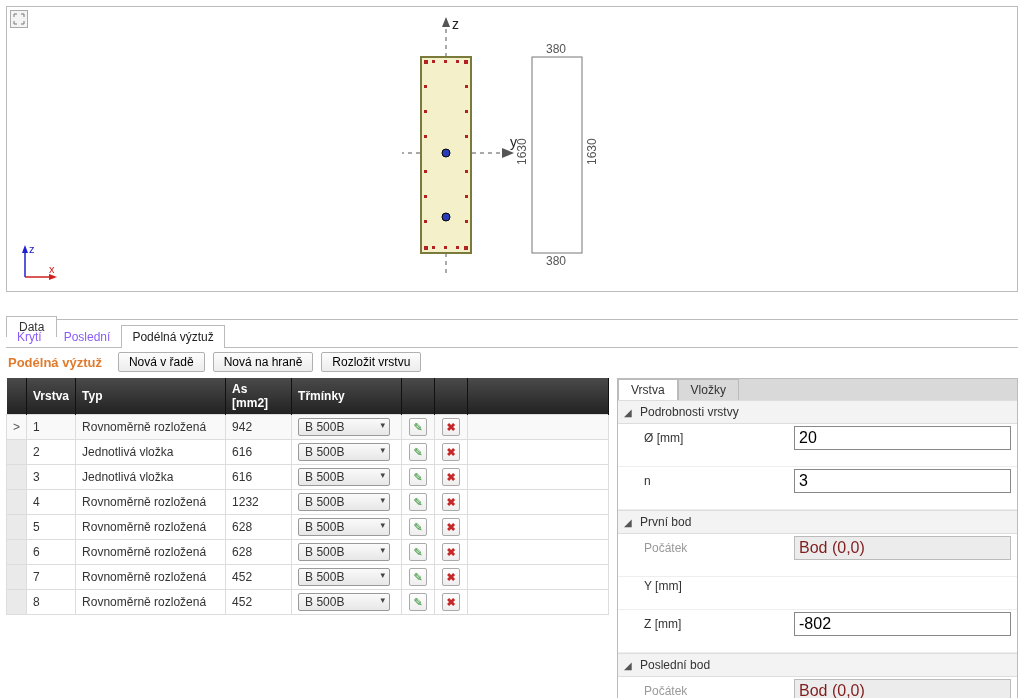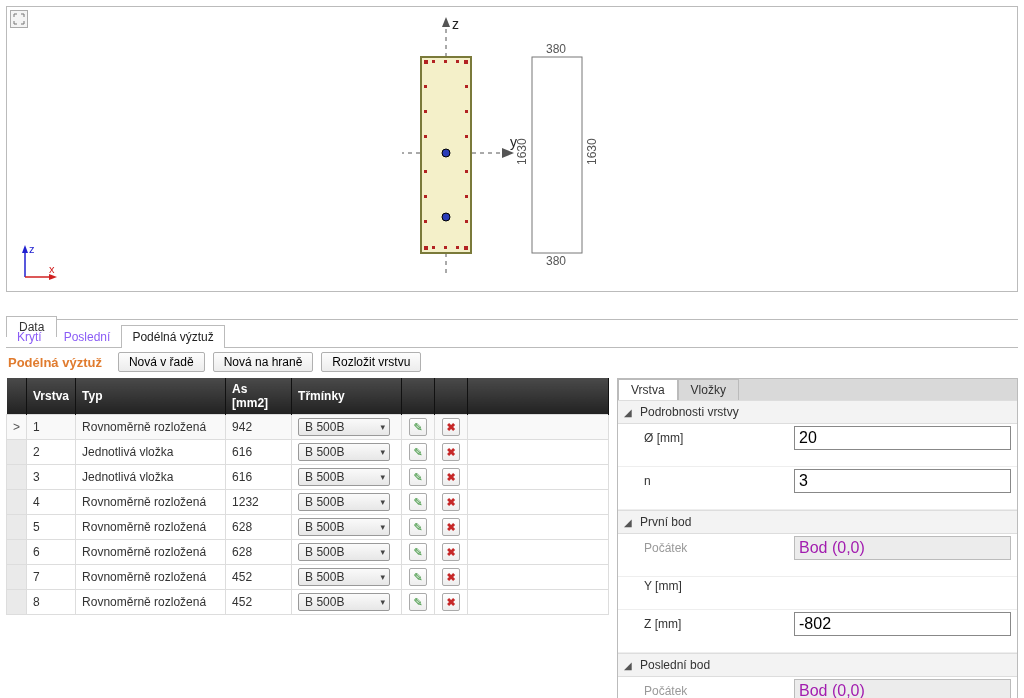--- a/index.html
+++ b/index.html
@@ -131,21 +131,21 @@
     background: #f9f9f9;
   }
   .row-indicator {
     width: 18px;
     text-align: center;
     background: #eaeaea;
     color: #555;
   }
   .dd {
     display: inline-flex;
-    align-items: center;
+    align-items: flex-start;
     justify-content: space-between;
     border: 1px solid #999;
     background: linear-gradient(#fafafa, #e7e7e7);
     padding: 1px 4px 1px 6px;
     width: 92px;
     border-radius: 2px;
     font-size: 12px;
   }
   .dd .caret {
     font-size: 9px;
@@ -209,21 +209,21 @@
   }
   .prop-input {
     flex: 1;
     border: 1px solid #888;
     padding: 2px 4px;
     font-size: 16px;
     background: #fff;
   }
   .prop-input.readonly {
     background: #ececec;
-    color: #a21caf;
+    color: #7f1d1d;
     border-color: #bbb;
   }
 </style>
 </head>
 <body>
 
 <div class="viewport">
   <div class="fullscreen-btn">
     <svg width="12" height="12" viewBox="0 0 12 12">
       <path d="M1 4 V1 H4 M8 1 H11 V4 M11 8 V11 H8 M4 11 H1 V8" stroke="#777" stroke-width="1" fill="none"></path>

